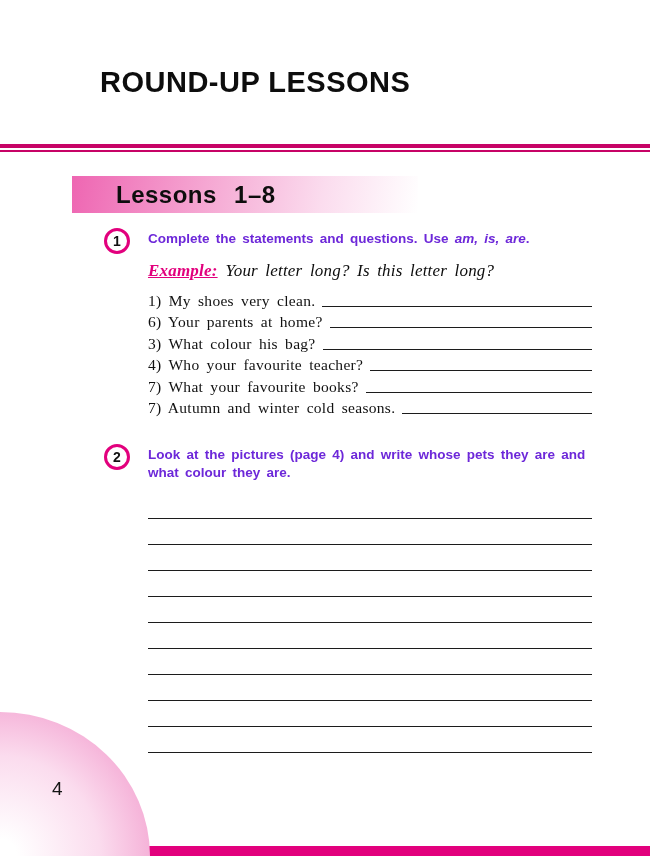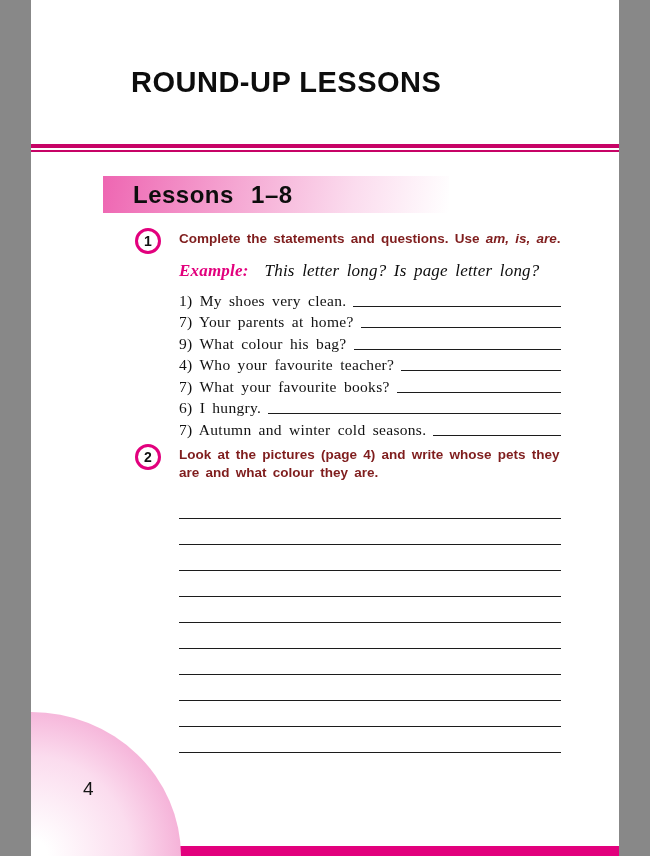--- a/index.html
+++ b/index.html
@@ -4,21 +4,21 @@
 <style>
   :root{
     --magenta:#e2007d;
     --rule:#c70366;
     --ink:#111;
   }
   *{margin:0;padding:0;box-sizing:border-box;}
   html,body{background:#888;}
   .page{
     position:relative;
-    width:588px;height:856px;
+    width:650px;height:856px;
     margin:0 auto;
     background:#fff;
     overflow:hidden;
     font-family:"Liberation Sans",sans-serif;
     color:var(--ink);
   }
   
   .title{
     position:absolute;left:100px;top:66px;
     font-family:"Liberation Sans",sans-serif;
@@ -27,21 +27,21 @@
   }
   
   .double-rule{position:absolute;left:0;top:144px;width:650px;}
   .double-rule .r1{height:4px;background:var(--rule);}
   .double-rule .r2{height:2px;background:var(--rule);margin-top:2px;}
   
   .banner{
     position:absolute;left:72px;top:176px;width:346px;height:37px;
     background:linear-gradient(100deg,#ee66b2 0%,#f5a6d2 38%,#fbdcee 72%,#ffffff 100%);
     display:flex;align-items:center;
-    padding-left:30px;
+    padding-left:44px;
   }
   .banner .banner-label{
     font-weight:bold;font-size:24px;color:#0d0d0d;
     letter-spacing:.5px;word-spacing:10px;
   }
   
   .exercise{
     position:absolute;left:104px;right:58px;
     display:flex;gap:18px;
   }
@@ -50,32 +50,32 @@
   .ex-circle{
     flex:none;
     width:26px;height:26px;margin-top:-2px;
     border:3px solid var(--magenta);border-radius:50%;
     display:flex;align-items:center;justify-content:center;
     font-weight:bold;font-size:14px;color:#111;
   }
   .ex-body{flex:1;min-width:0;}
   .instruction{
     font-weight:bold;font-size:13.5px;line-height:18px;
-    word-spacing:2.5px;color:#7f1d1d;
+    word-spacing:2.5px;color:#6d28d9;
   }
   .instruction .em{font-style:italic;}
   .example{
     margin-top:13px;
     font-family:"Liberation Serif",serif;
     font-style:italic;font-size:17px;
     word-spacing:3px;letter-spacing:.2px;
     color:#0d0d0d;
   }
   .example .example-label{
-    color:var(--magenta);font-weight:bold;margin-right:16px;
+    color:var(--magenta);font-weight:bold;margin-right:8px;text-decoration:underline;
   }
   
   .fill-list{margin-top:7px;}
   .fill-row{
     display:flex;align-items:flex-end;
     height:21.5px;
     font-family:"Liberation Serif",serif;
     font-size:15.5px;
     word-spacing:3px;letter-spacing:.3px;
   }
@@ -119,44 +119,40 @@
   </div>
 
   <div class="banner">
     <span class="banner-label">Lessons 1–8</span>
   </div>
 
   <section class="exercise ex1">
     <div class="ex-circle">1</div>
     <div class="ex-body">
       <p class="instruction"><span>Complete the statements and questions. Use </span><span class="em">am, is, are</span><span>.</span></p>
-      <p class="example"><span class="example-label">Example:</span><span>This letter long? Is page letter long?</span></p>
+      <p class="example"><span class="example-label">Example:</span><span>Your letter long? Is this letter long?</span></p>
       <div class="fill-list">
         <div class="fill-row">
             <span class="item-text">1) My shoes very clean.</span>
             <span class="fill-line"></span>
           </div>
         <div class="fill-row">
-            <span class="item-text">7) Your parents at home?</span>
+            <span class="item-text">6) Your parents at home?</span>
             <span class="fill-line"></span>
           </div>
         <div class="fill-row">
-            <span class="item-text">9) What colour his bag?</span>
+            <span class="item-text">3) What colour his bag?</span>
             <span class="fill-line"></span>
           </div>
         <div class="fill-row">
             <span class="item-text">4) Who your favourite teacher?</span>
             <span class="fill-line"></span>
           </div>
         <div class="fill-row">
             <span class="item-text">7) What your favourite books?</span>
-            <span class="fill-line"></span>
-          </div>
-        <div class="fill-row">
-            <span class="item-text">6) I hungry.</span>
             <span class="fill-line"></span>
           </div>
         <div class="fill-row">
             <span class="item-text">7) Autumn and winter cold seasons.</span>
             <span class="fill-line"></span>
           </div>
       </div>
     </div>
   </section>
 

